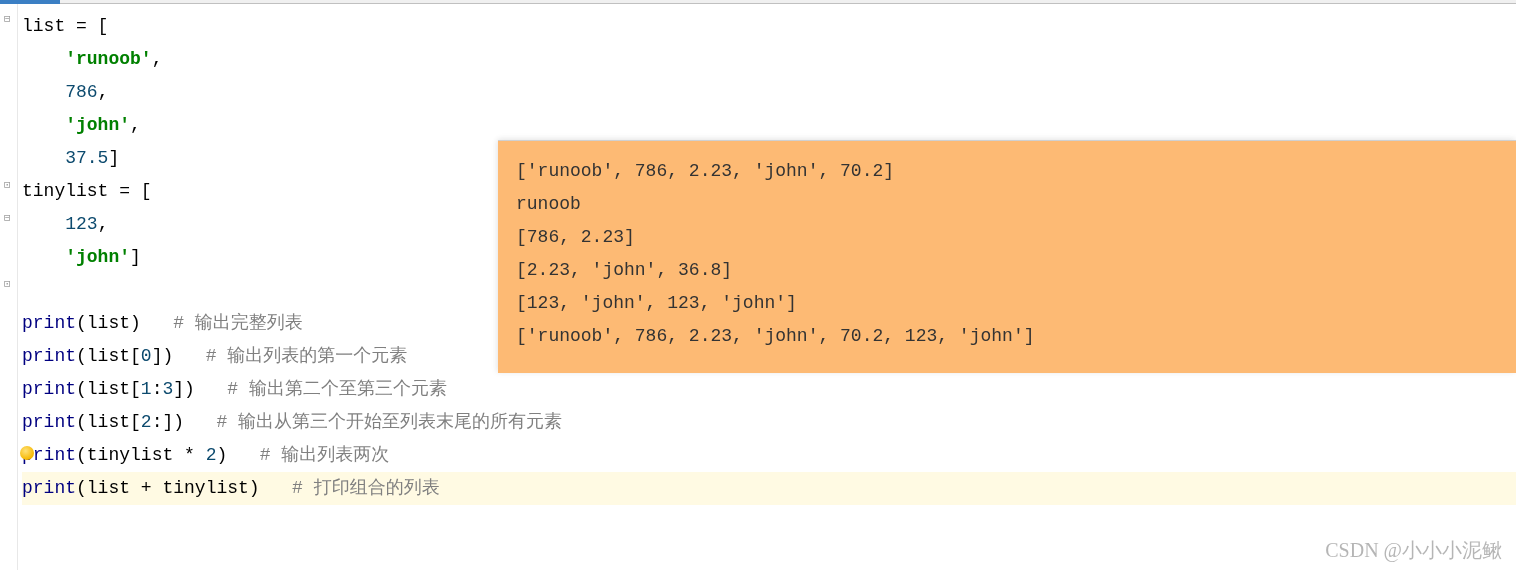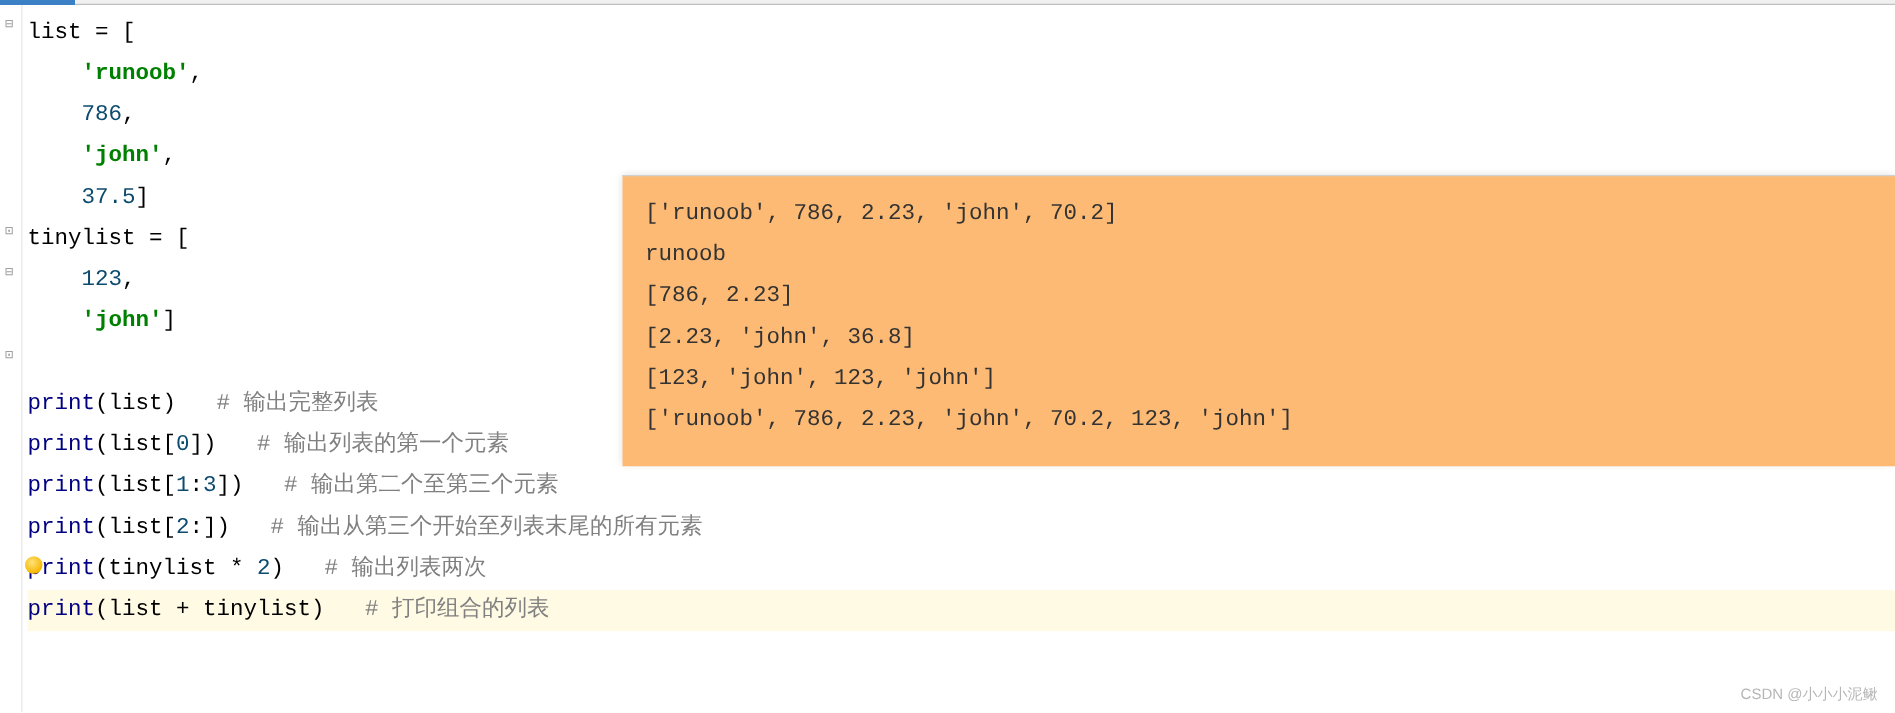--- a/index.html
+++ b/index.html
@@ -85,22 +85,22 @@
     font-size: 18px;
     line-height: 33px;
     color: #333;
   }
   .output-line { white-space: pre; }
   .watermark {
     position: absolute;
     bottom: 6px;
     right: 14px;
     color: rgba(120,120,120,0.55);
-    font-family: Liberation Sans, sans-serif;
-    font-size: 12px;
+    font-family: Liberation Serif, serif;
+    font-size: 20px;
   }
 </style>
 </head>
 <body>
 
 <div class="top-bar">
   <div class="tab-indicator"></div>
 </div>
 
 <div class="editor-area">

